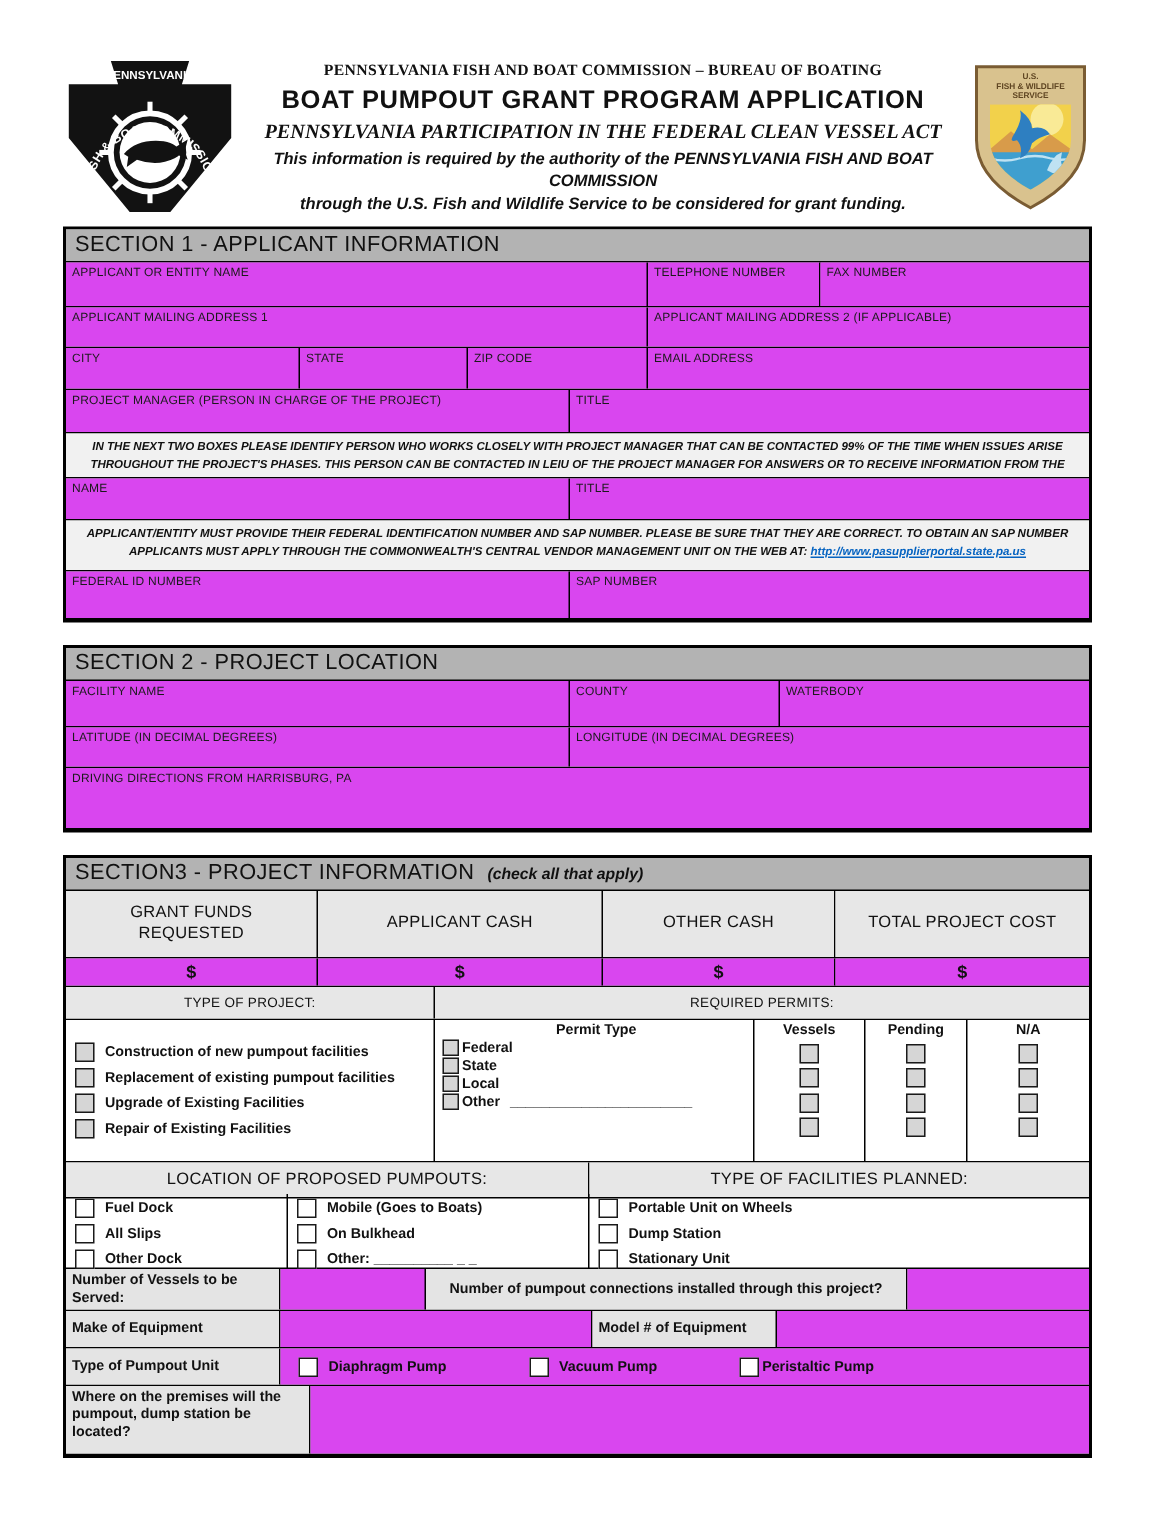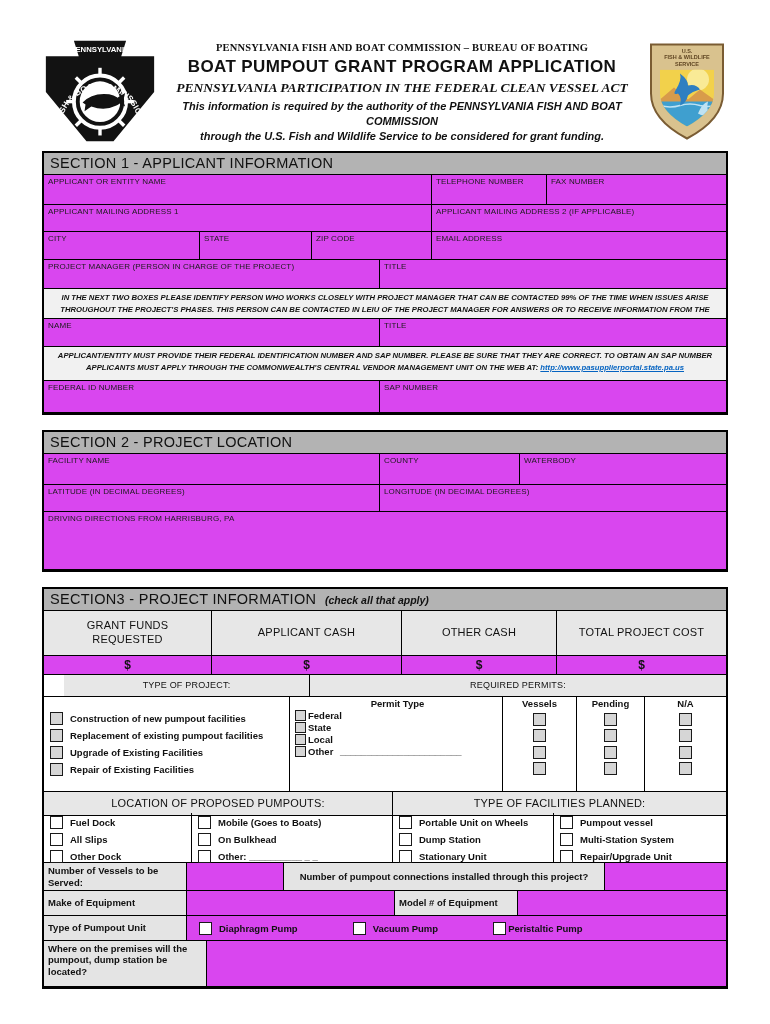--- a/index.html
+++ b/index.html
@@ -24,29 +24,29 @@
   .sec-title { background:#b3b3b3; border-bottom:1.5px solid #000; font-size:14.5px; letter-spacing:.3px; padding:2px 6px 3px 6px; }
   .sec-title .small-it { font-size:10.5px; font-style:italic; font-weight:bold; letter-spacing:0; }
   .row { display:flex; }
   .row + .row { border-top:1.5px solid #000; }
   .c { border-right:1.5px solid #000; padding:2px 4px; overflow:hidden; }
   .c:last-child { border-right:none; flex:1; }
   .lbl { display:block; font-size:8px; letter-spacing:.15px; color:#1a1a1a; line-height:1.15; }
   .note { background:#f1f1f1; font-weight:bold; font-style:italic; font-size:7.7px; line-height:1.5; text-align:center; padding:3px 8px; }
   .note a { color:#0563c1; }
   
-  .h28{height:28px}.h27{height:27px}.h29{height:29px}.h30{height:30px}.h32{height:32px}.h34{height:34px}.h53{height:58px}
+  .h28{height:28px}.h27{height:27px}.h29{height:29px}.h30{height:30px}.h32{height:32px}.h34{height:34px}.h53{height:41px}
   
   .ghead { background:#e7e7e7; text-align:center; font-size:11px; letter-spacing:.2px;
            display:flex; align-items:center; justify-content:center; line-height:1.25; }
   .money-h { height:44px; }
   .money-h .c { display:flex; align-items:center; justify-content:center; padding:2px 12px; }
   .money-v { height:19px; }
   .money-v .c { display:flex; align-items:center; justify-content:center; font-weight:bold; font-size:12px; padding:0; }
-  .type-h { height:22px;padding-left:20px; }
+  .type-h { height:22px; }
   .type-h .c { font-size:9px; }
   .cbx { display:inline-block; width:13px; height:13px; border:1.5px solid #1a1a1a; background:#fff; flex:0 0 13px; }
   .cbx.gray { background:#d6d6d6; }
   .cbx.sm { width:11px; height:11px; flex-basis:11px; }
   .ckitem { display:flex; align-items:center; gap:7px; font-weight:bold; font-size:9.5px; white-space:nowrap; }
   .ckcol { display:flex; flex-direction:column; justify-content:center; gap:4px; padding:3px 2px 3px 6px; }
   .checkarea { height:95px; }
   .permit-col { display:flex; flex-direction:column; padding:1px 2px 2px 5px; }
   .permit-col .phead { font-weight:bold; font-size:9.5px; text-align:center; }
   .permit-col .ckitem { gap:2px; margin-top:1px; }
@@ -360,34 +360,20 @@
           </label>
         <label class="ckitem">
             <span class="cbx"></span>
             <span>Dump Station</span>
           </label>
         <label class="ckitem">
             <span class="cbx"></span>
             <span>Stationary Unit</span>
           </label>
       </div>
-      <div class="c ckcol">
-        <label class="ckitem">
-            <span class="cbx"></span>
-            <span>Pumpout vessel</span>
-          </label>
-        <label class="ckitem">
-            <span class="cbx"></span>
-            <span>Multi-Station System</span>
-          </label>
-        <label class="ckitem">
-            <span class="cbx"></span>
-            <span>Repair/Upgrade Unit</span>
-          </label>
-      </div>
     </div>
 
     <div class="row vrow" style="height:28px">
       <div class="c w143 lab">Number of Vessels to be Served:</div>
       <div class="c w97 inp"></div>
       <div class="c w321 lab center">Number of pumpout connections installed through this project?</div>
       <div class="c inp"></div>
     </div>
 
     <div class="row vrow" style="height:25px">

